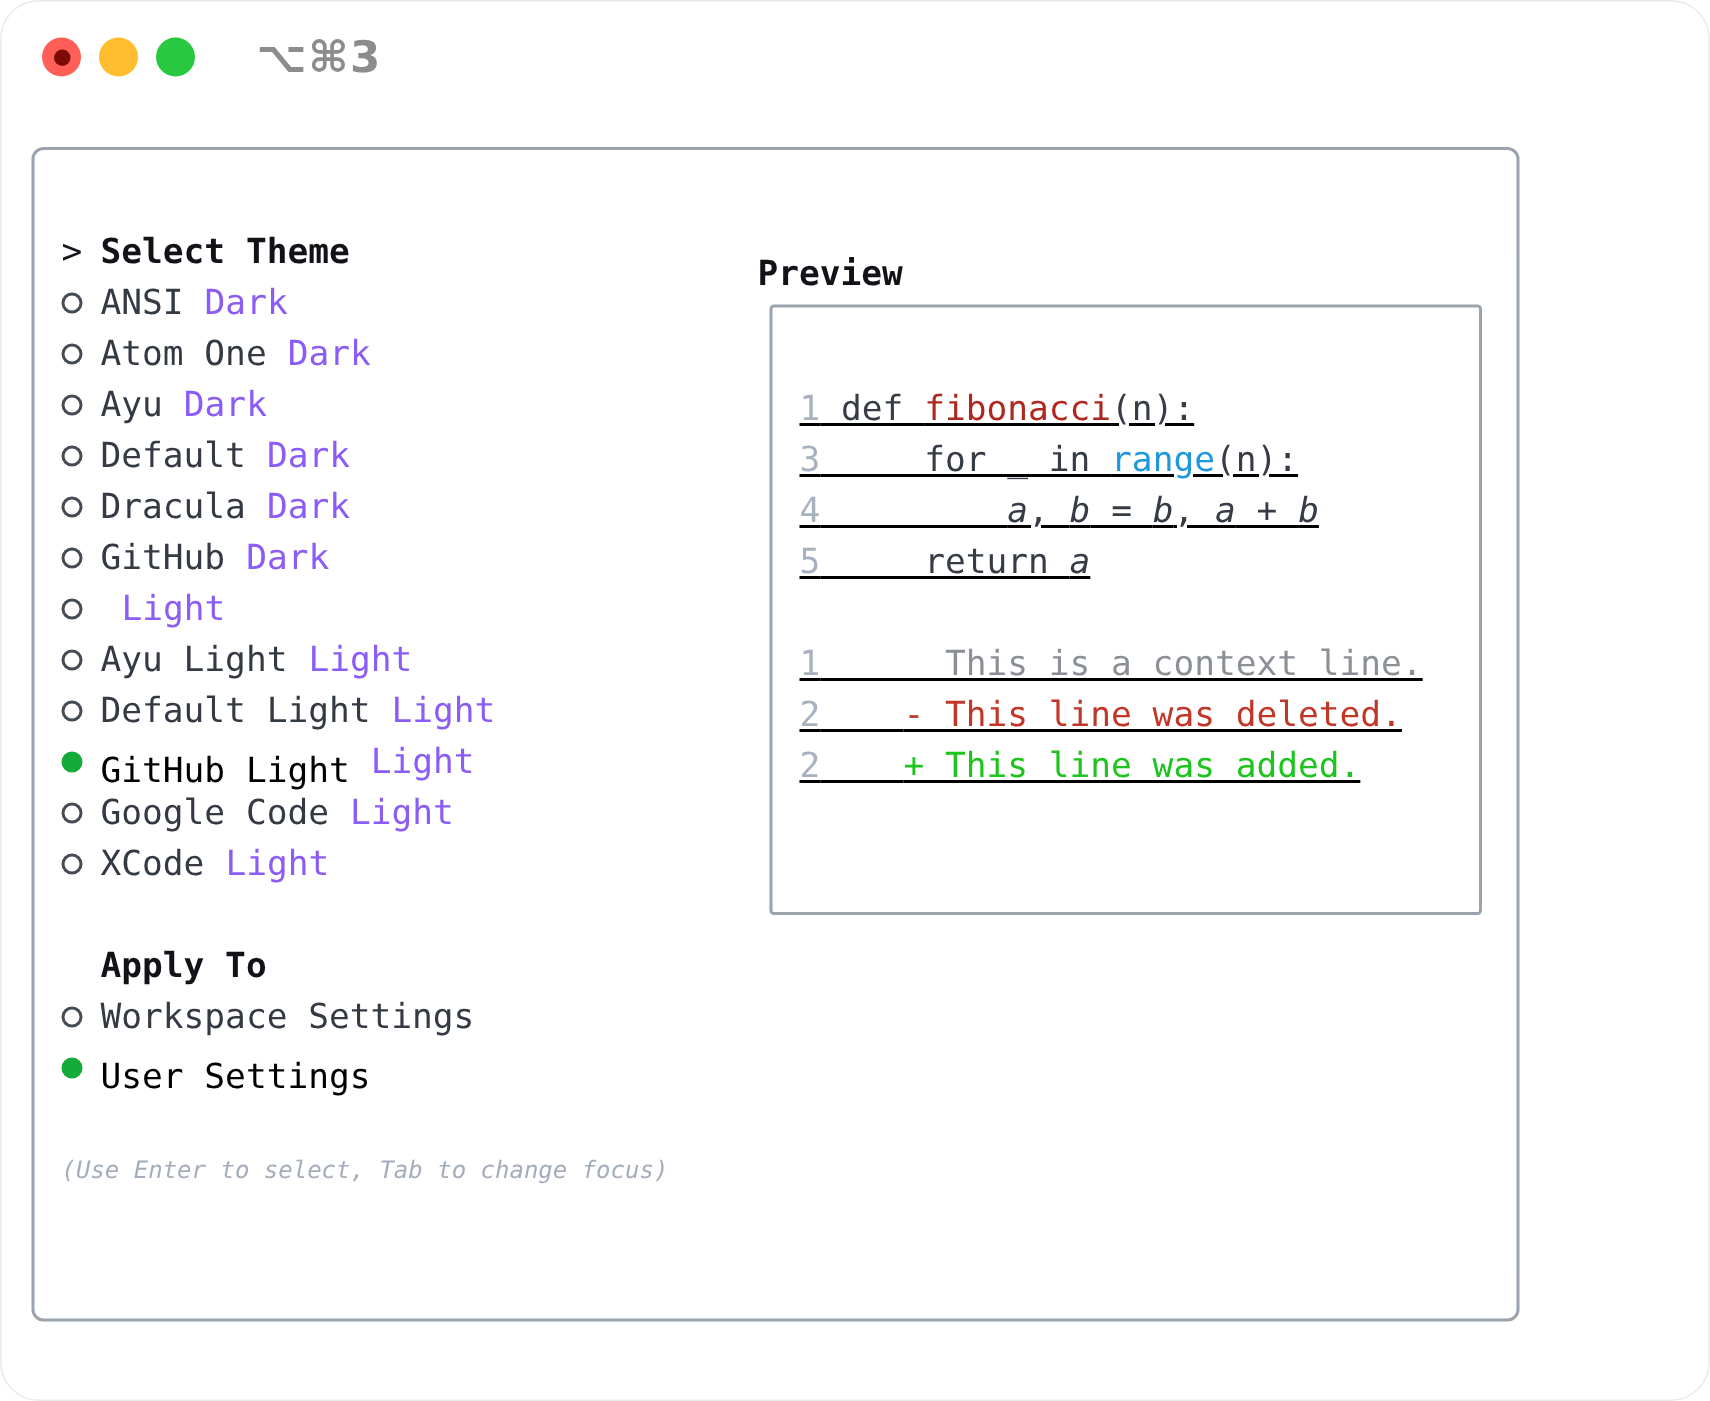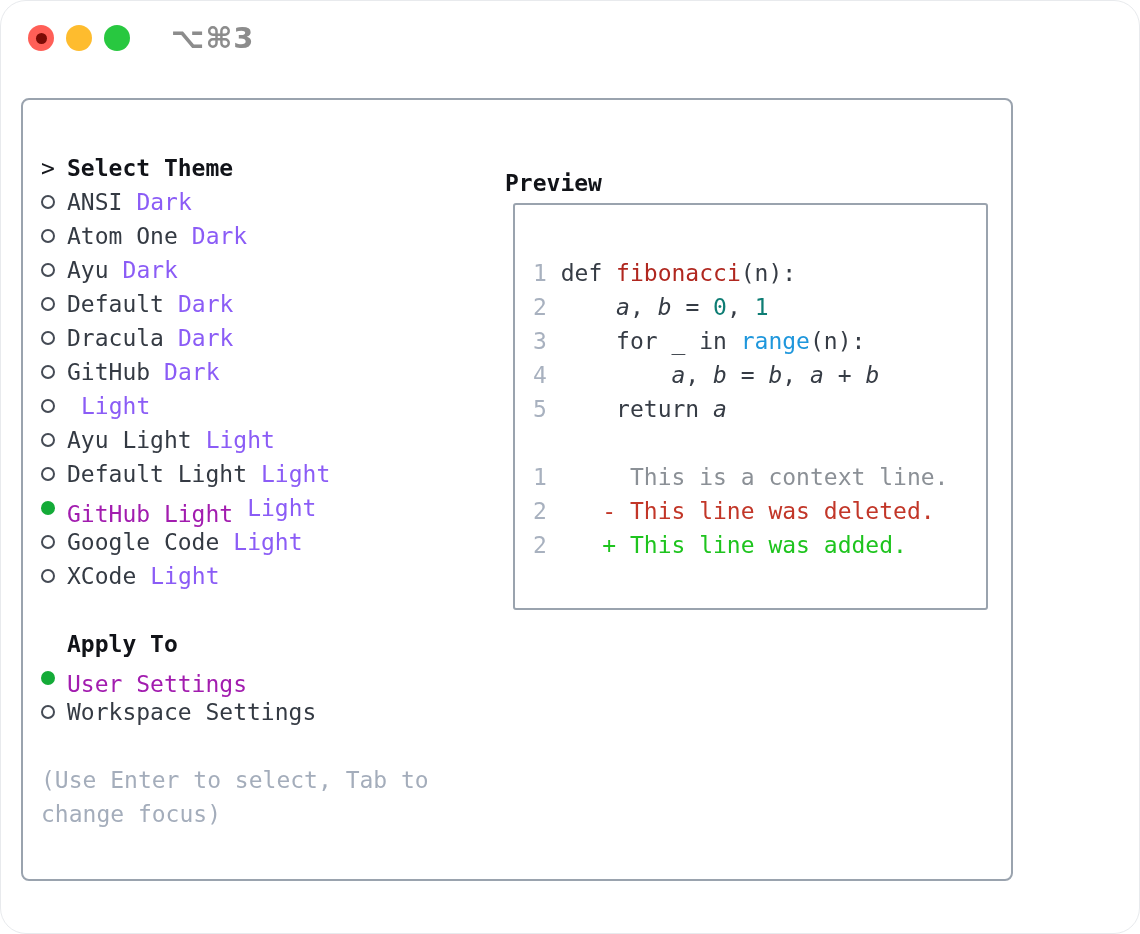--- a/index.html
+++ b/index.html
@@ -19,28 +19,28 @@
          border-radius:8px;box-sizing:border-box;background:#fff;}
   .leftcol{position:absolute;left:18px;top:51px;font-size:23px;line-height:34px;}
   .row{display:flex;align-items:center;height:34px;}
   .spacer{height:34px;}
   .marker{width:26px;color:#16181d;flex:0 0 26px;}
   .bullet{width:26px;flex:0 0 26px;display:inline-flex;align-items:center;}
   .circle{width:14px;height:14px;border:2px solid #454b55;border-radius:50%;box-sizing:border-box;}
   .circle.sel{background:#14ab38;border-color:#14ab38;}
   .header-label{font-weight:700;color:#111318;}
   .label{color:#343a43;}
-  .item.selected .label{color:#a21caf;margin-top:12px;}
+  .item.selected .label{color:#000000;margin-top:12px;}
   .variant{color:#8b5cf6;margin-left:14px;}
-  .hint{color:#a4adbb;width:424px;font-size:23px;line-height:34px;}
+  .hint{color:#a4adbb;width:424px;font-size:16px;line-height:34px;font-style:italic;}
   
   .preview-header{position:absolute;left:482px;top:66px;font-size:23px;line-height:34px;}
   .preview-box{position:absolute;left:490px;top:103px;width:475px;height:407px;border:2px solid #9aa3ae;
                border-radius:3px;box-sizing:border-box;padding:51px 0 0 18px;font-size:23px;line-height:34px;overflow:hidden;}
-  .codeline{white-space:pre;height:34px;min-height:34px;}
+  .codeline{white-space:pre;height:34px;min-height:34px;text-decoration:underline;}
   .tk-ln{color:#a8b1bf;}
   .tk-fg{color:#363c45;}
   .tk-func{color:#b0271f;}
   .tk-var{color:#363c45;font-style:italic;}
   .tk-num{color:#0e7d74;}
   .tk-builtin{color:#1f97dc;text-align:right;}
   .tk-ctx{color:#8b9096;margin-top:12px;}
   .tk-del{color:#c23628;}
   .tk-add{color:#1ec41e;}
 </style>
@@ -153,46 +153,45 @@
         </div>
 
       <div class="spacer"></div>
 
       <div class="row">
         <span class="bullet"></span>
         <span class="header-label">Apply To</span>
       </div>
 
       <div id="apply-items">
+          <div class="row item">
+            <span class="bullet">
+              <span class="circle"></span>
+            </span>
+            <span class="label">Workspace Settings</span>
+          </div>
           <div class="row item selected">
             <span class="bullet">
               <span class="circle sel"></span>
             </span>
             <span class="label">User Settings</span>
-          </div>
-          <div class="row item">
-            <span class="bullet">
-              <span class="circle"></span>
-            </span>
-            <span class="label">Workspace Settings</span>
           </div>
         </div>
 
       <div class="spacer"></div>
 
       <div class="hint">(Use Enter to select, Tab to change focus)</div>
     </div>
 
     <div class="preview-header row">
       <span class="header-label">Preview</span>
     </div>
 
     <div class="preview-box" id="preview-box">
         <div class="codeline"><span class="tk-ln">1</span><span class="tk-fg"> def </span><span class="tk-func">fibonacci</span><span class="tk-fg">(n):</span></div>
-        <div class="codeline"><span class="tk-ln">2</span><span class="tk-fg">     </span><span class="tk-var">a</span><span class="tk-fg">, </span><span class="tk-var">b</span><span class="tk-fg"> = </span><span class="tk-num">0</span><span class="tk-fg">, </span><span class="tk-num">1</span></div>
         <div class="codeline"><span class="tk-ln">3</span><span class="tk-fg">     for _ in </span><span class="tk-builtin">range</span><span class="tk-fg">(n):</span></div>
         <div class="codeline"><span class="tk-ln">4</span><span class="tk-fg">         </span><span class="tk-var">a</span><span class="tk-fg">, </span><span class="tk-var">b</span><span class="tk-fg"> = </span><span class="tk-var">b</span><span class="tk-fg">, </span><span class="tk-var">a</span><span class="tk-fg"> + </span><span class="tk-var">b</span></div>
         <div class="codeline"><span class="tk-ln">5</span><span class="tk-fg">     return </span><span class="tk-var">a</span></div>
         <div class="codeline"></div>
         <div class="codeline"><span class="tk-ln">1</span><span class="tk-ctx">      This is a context line.</span></div>
         <div class="codeline"><span class="tk-ln">2</span><span class="tk-fg">    </span><span class="tk-del">- This line was deleted.</span></div>
         <div class="codeline"><span class="tk-ln">2</span><span class="tk-fg">    </span><span class="tk-add">+ This line was added.</span></div>
       </div>
 
   </div>

